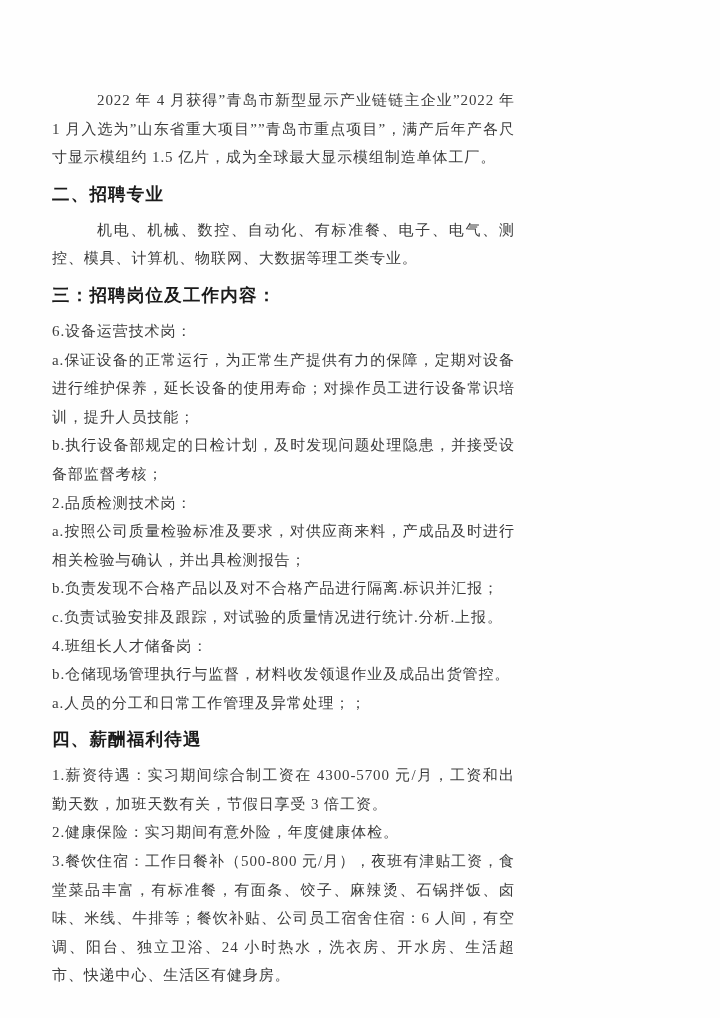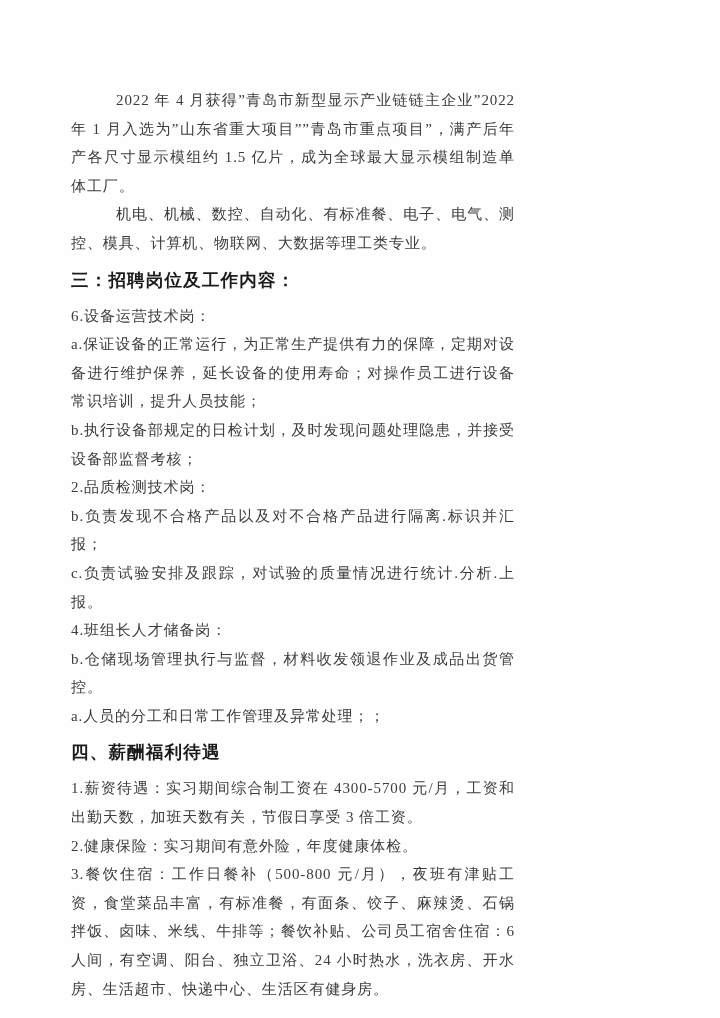--- a/index.html
+++ b/index.html
@@ -10,21 +10,21 @@
     width: 720px;
     height: 1018px;
     background: #fefefe;
     overflow: hidden;
     font-family: "Liberation Serif", "DejaVu Serif", serif;
   }
   .page {
     box-sizing: border-box;
     width: 602px;
     height: 1018px;
-    padding: 86px 87px 0 71px;
+    padding: 86px 87px 0 52px;
     background: #fefefe;
   }
   .body-para {
     margin: 0;
     font-size: 15px;
     line-height: 28.6px;
     letter-spacing: 0.9px;
     color: #3c3c3c;
     text-align: justify;
     text-align-last: left;
@@ -42,29 +42,31 @@
     letter-spacing: 1.2px;
   }
 </style>
 </head>
 <body>
 
 <div class="page">
 
   <p class="body-para indent">2022 年 4 月获得”青岛市新型显示产业链链主企业”2022 年 1 月入选为”山东省重大项目””青岛市重点项目”，满产后年产各尺寸显示模组约 1.5 亿片，成为全球最大显示模组制造单体工厂。</p>
 
+  <h2 class="section-heading">二、招聘专业</h2>
 
   <p class="body-para indent">机电、机械、数控、自动化、有标准餐、电子、电气、测控、模具、计算机、物联网、大数据等理工类专业。</p>
 
   <h2 class="section-heading">三：招聘岗位及工作内容：</h2>
 
   <p class="body-para">6.设备运营技术岗：</p>
   <p class="body-para">a.保证设备的正常运行，为正常生产提供有力的保障，定期对设备进行维护保养，延长设备的使用寿命；对操作员工进行设备常识培训，提升人员技能；</p>
   <p class="body-para">b.执行设备部规定的日检计划，及时发现问题处理隐患，并接受设备部监督考核；</p>
   <p class="body-para">2.品质检测技术岗：</p>
+  <p class="body-para">a.按照公司质量检验标准及要求，对供应商来料，产成品及时进行相关检验与确认，并出具检测报告；</p>
   <p class="body-para">b.负责发现不合格产品以及对不合格产品进行隔离.标识并汇报；</p>
   <p class="body-para">c.负责试验安排及跟踪，对试验的质量情况进行统计.分析.上报。</p>
   <p class="body-para">4.班组长人才储备岗：</p>
   <p class="body-para">b.仓储现场管理执行与监督，材料收发领退作业及成品出货管控。</p>
   <p class="body-para">a.人员的分工和日常工作管理及异常处理；；</p>
 
   <h2 class="section-heading">四、薪酬福利待遇</h2>
 
   <p class="body-para">1.薪资待遇：实习期间综合制工资在 4300-5700 元/月，工资和出勤天数，加班天数有关，节假日享受 3 倍工资。</p>
   <p class="body-para">2.健康保险：实习期间有意外险，年度健康体检。</p>

